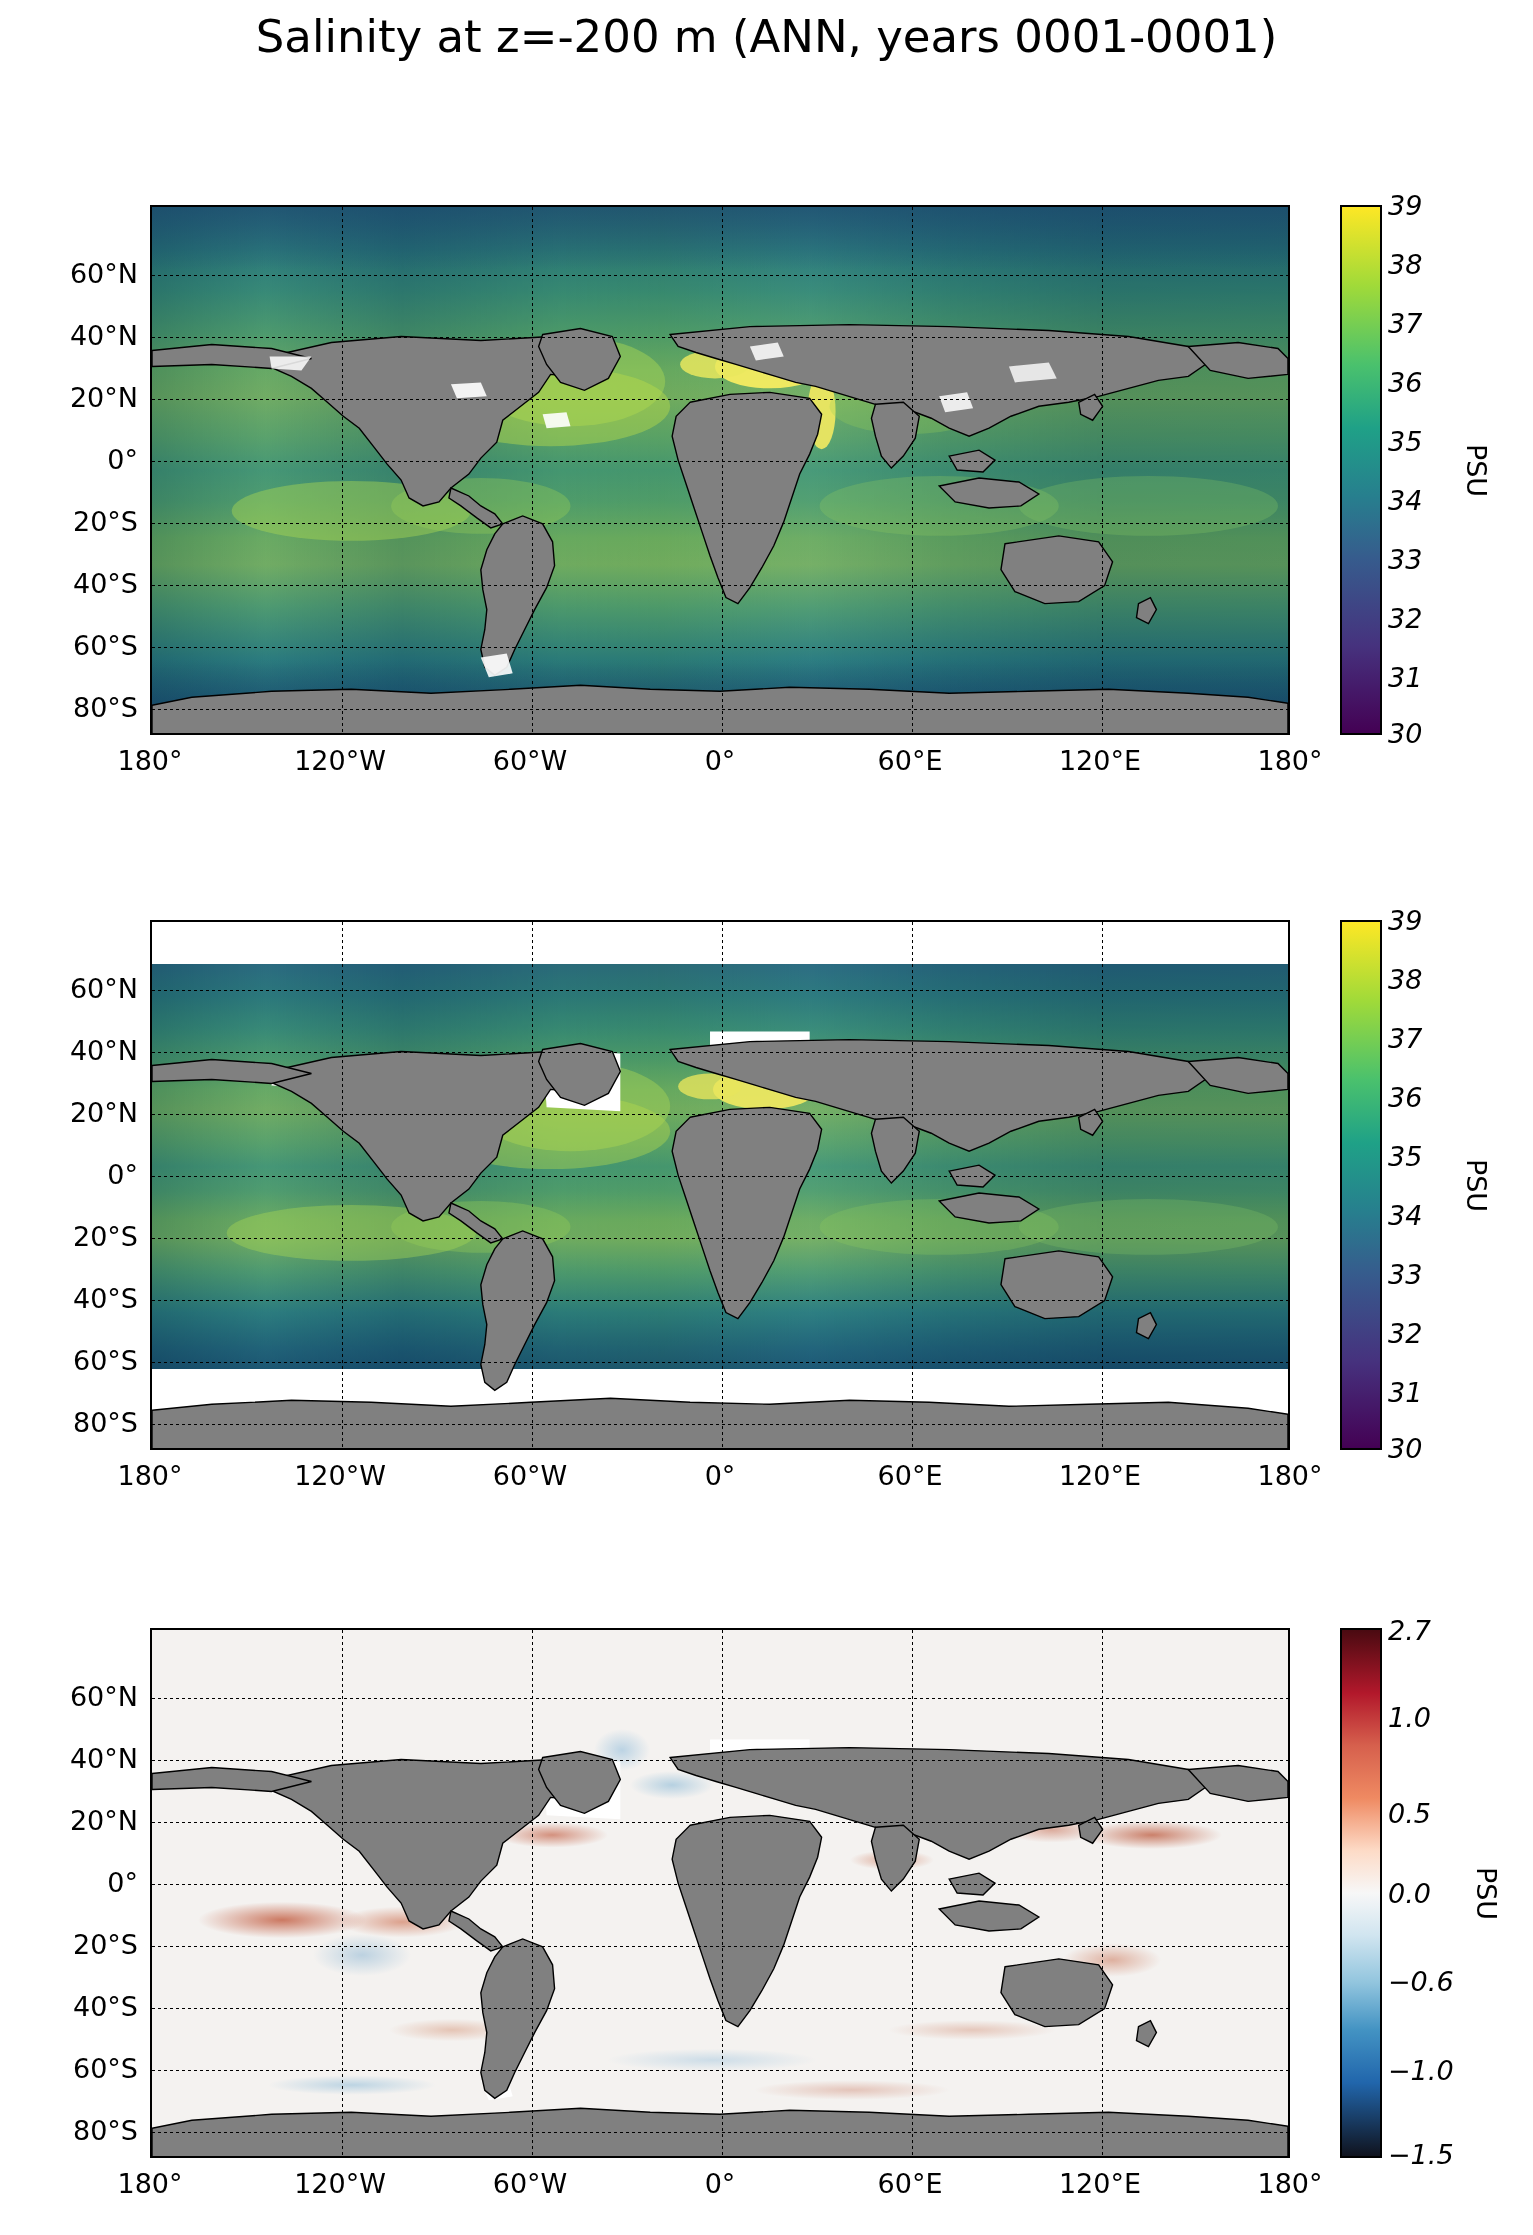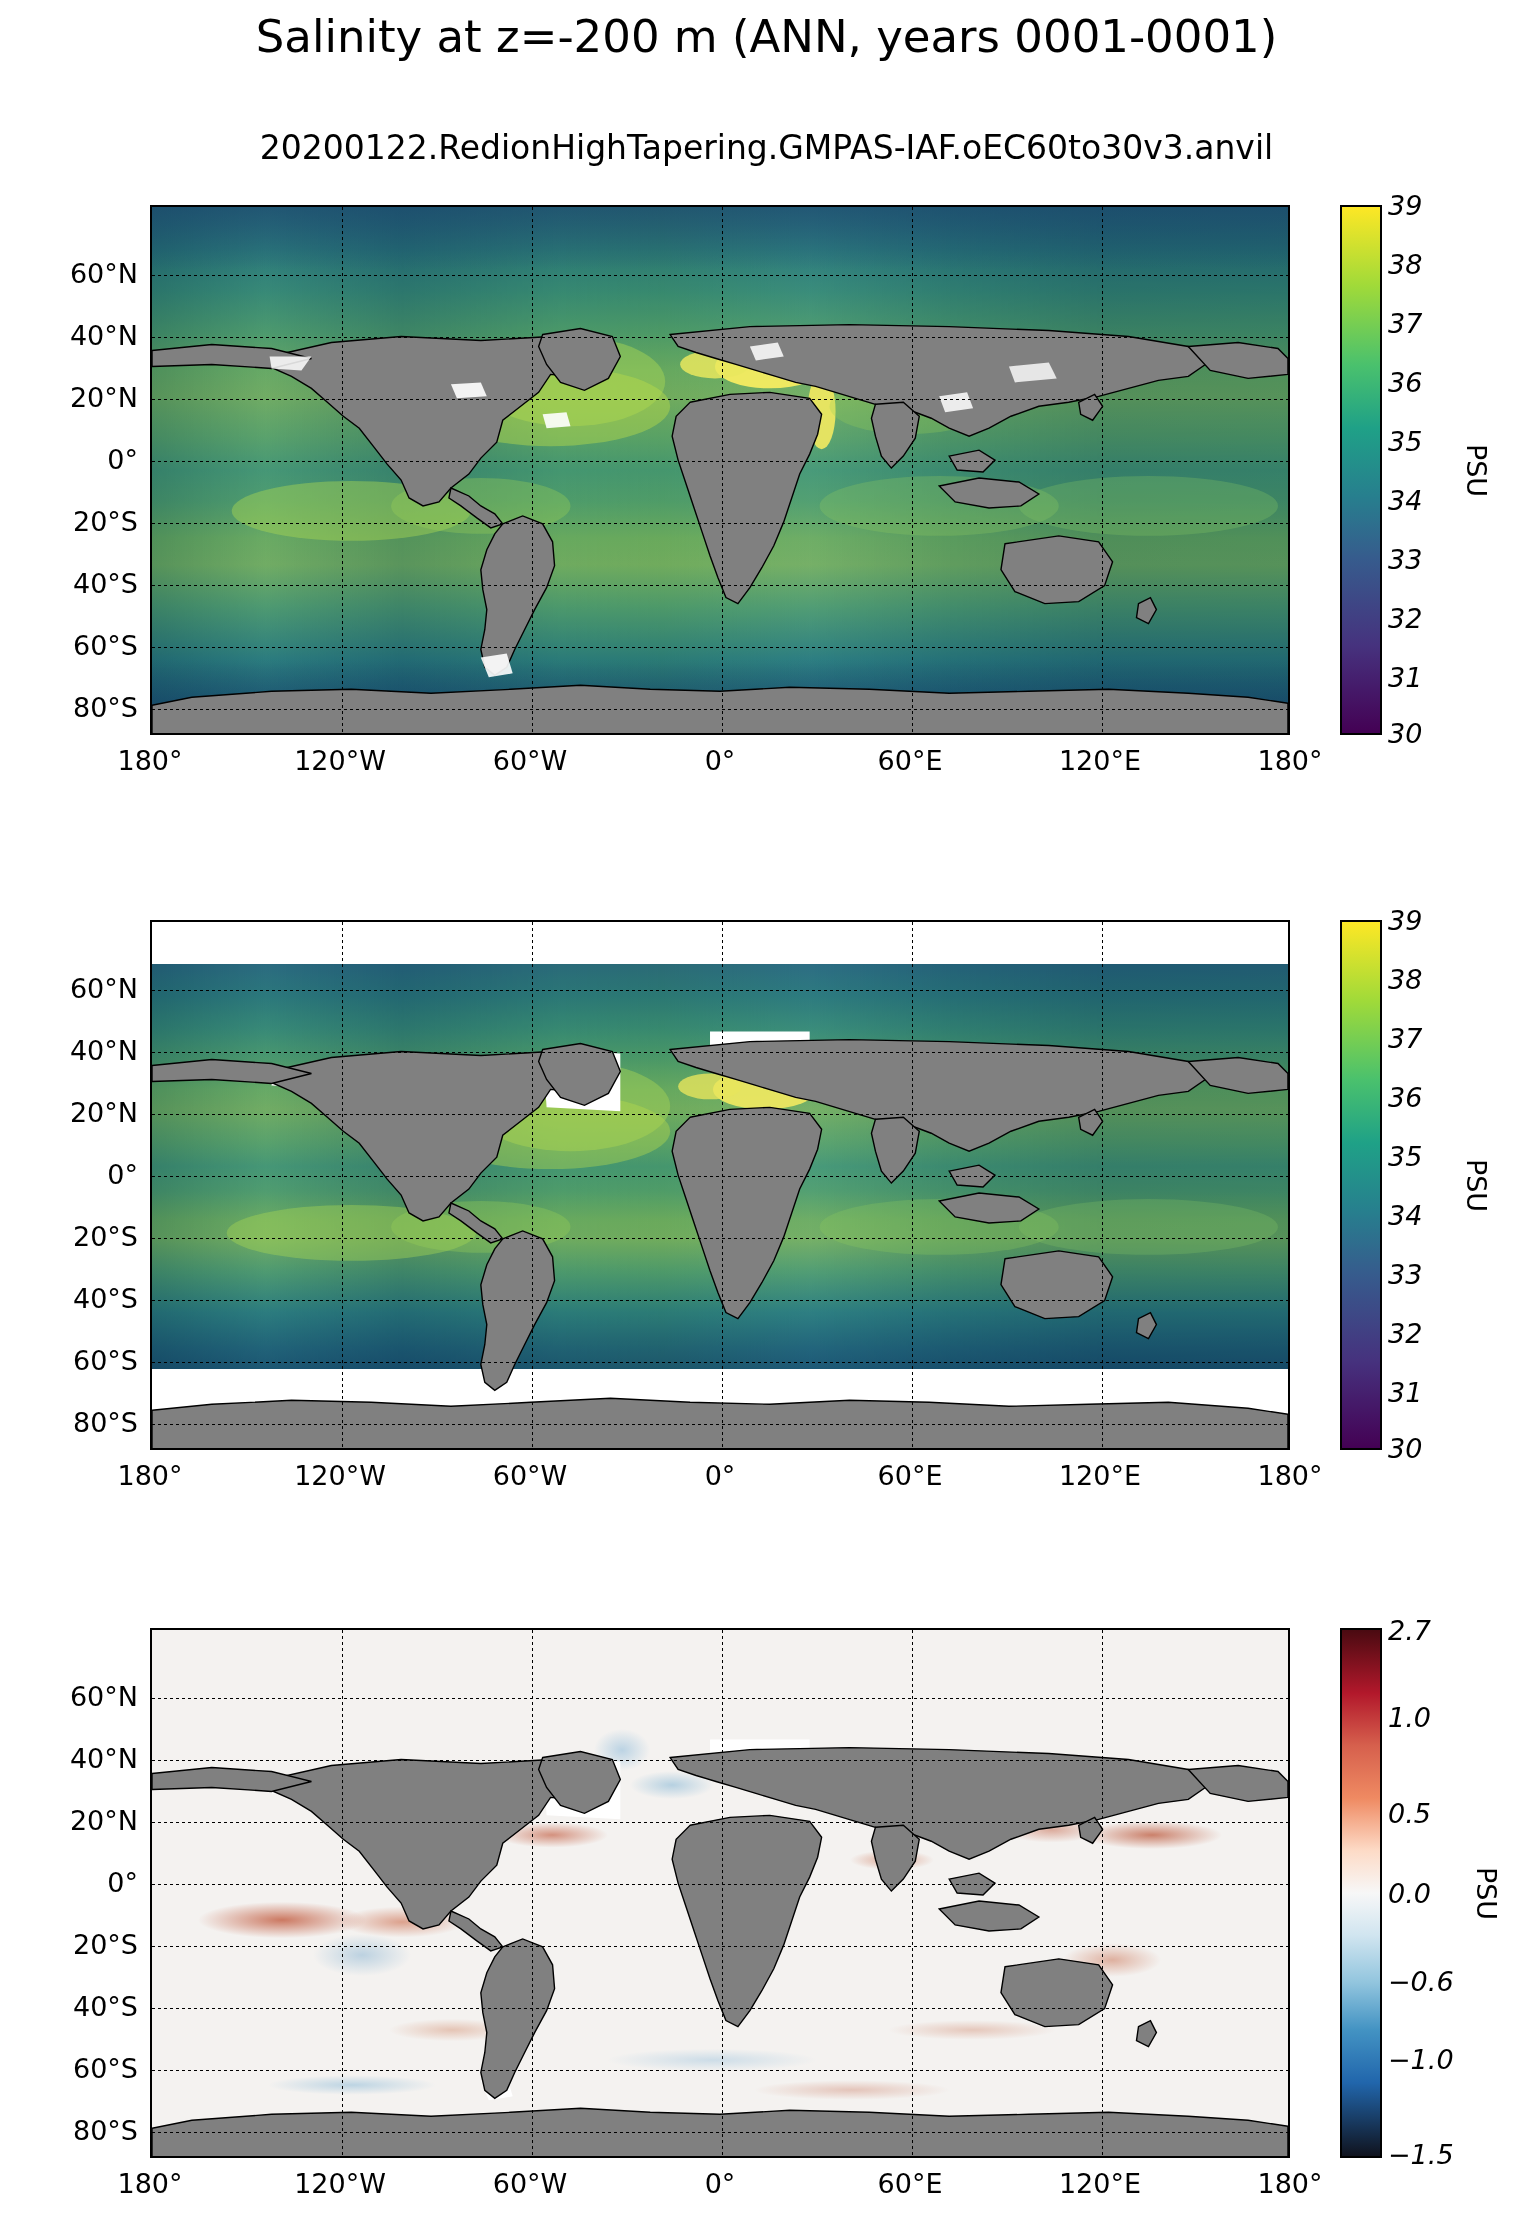--- a/index.html
+++ b/index.html
@@ -207,21 +207,20 @@
     transform-origin: center center;
     white-space: nowrap;
   }
 </style>
 </head>
 <body>
 
 <div class="page">
 
   <div class="suptitle">Salinity at z=-200 m (ANN, years 0001-0001)</div>
-  <div class="subtitle">20200122.RedionHighTapering.GMPAS-IAF.oEC60to30v3.anvil</div>
 
   <div class="panel" style="top:205px;">
     <div class="mapbox">
       <div class="maplayer ocean-sal"></div>
       <div class="maplayer ocean-mod"></div>
       <div class="polar-dark"></div>
       <div class="polar-dark south"></div>
 
       <svg class="maplayer" viewBox="0 0 1140 530" preserveAspectRatio="none">
         <ellipse cx="420" cy="175" rx="95" ry="45" fill="#9fd055" opacity="0.55"></ellipse>
@@ -488,18 +487,18 @@
     <div class="xtick" style="left:760px; top:540px;">60°E</div>
     <div class="xtick" style="left:950px; top:540px;">120°E</div>
     <div class="xtick" style="left:1140px; top:540px;">180°</div>
 
     <div class="cbar cbar-rdbu" style="left:1190px; top:0px; height:530px;"></div>
     <div class="cbar-tick" style="left:1238px; top:2px;">2.7</div>
     <div class="cbar-tick" style="left:1238px; top:89px;">1.0</div>
     <div class="cbar-tick" style="left:1238px; top:185px;">0.5</div>
     <div class="cbar-tick" style="left:1238px; top:265px;">0.0</div>
     <div class="cbar-tick" style="left:1238px; top:353px;">−0.6</div>
-    <div class="cbar-tick" style="left:1238px; top:431px;">−1.0</div>
+    <div class="cbar-tick" style="left:1238px; top:442px;">−1.0</div>
     <div class="cbar-tick" style="left:1238px; top:526px;">−1.5</div>
     <div class="cbar-label" style="left:1310px; top:250px; transform: rotate(90deg);">PSU</div>
   </div>
 
 </div>
 
 </body></html>

